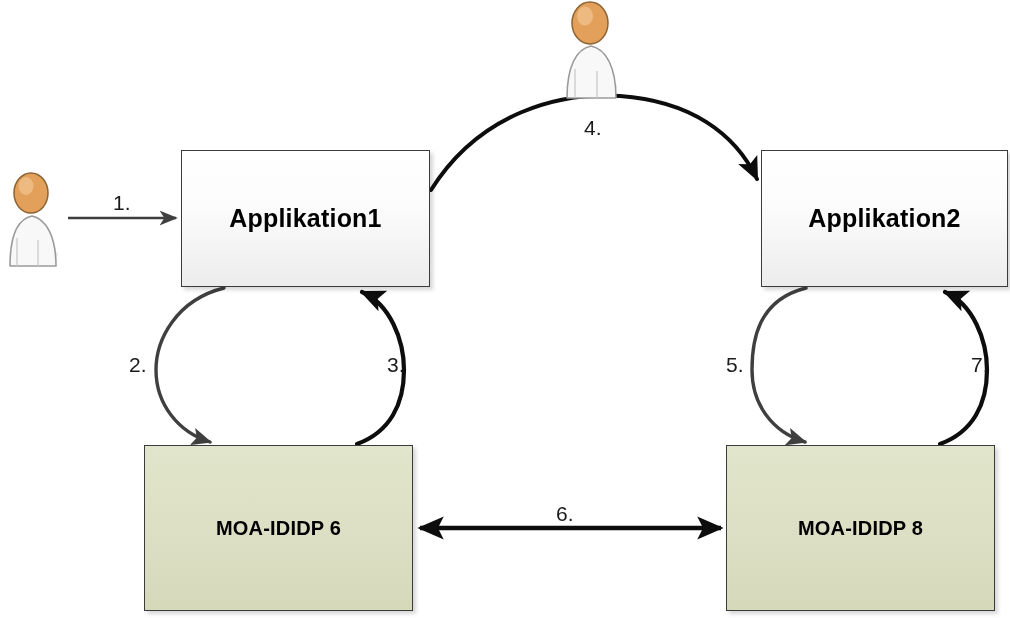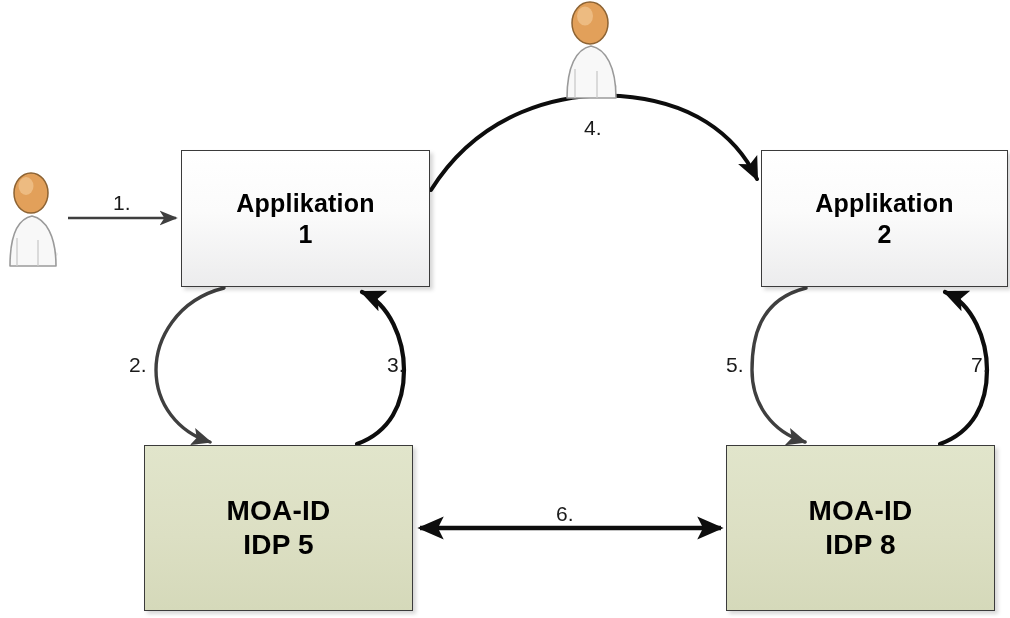--- a/index.html
+++ b/index.html
@@ -22,40 +22,40 @@
     left: 0;
     top: 0;
     width: 1010px;
     height: 618px;
   }
   .node-box {
     position: absolute;
     box-sizing: border-box;
     border: 1.4px solid #3b3b3b;
     display: flex;
-    flex-direction: column;
+    flex-direction: row;
     align-items: center;
     justify-content: center;
     font-weight: bold;
     color: #000000;
     letter-spacing: 0.2px;
     box-shadow: 3px 3px 4px rgba(0,0,0,0.16);
   }
   .node-box .line {
     display: block;
     line-height: 1.22;
     white-space: nowrap;
   }
   .app-box {
     background: linear-gradient(to bottom, #ffffff 0%, #fbfbfb 45%, #ececed 100%);
     font-size: 25px;
   }
   .idp-box {
     background: linear-gradient(to bottom, #e1e5cb 0%, #dcdfc3 55%, #d5d9ba 100%);
-    font-size: 28px;
+    font-size: 20px;
   }
   .step-label {
     position: absolute;
     font-family: "Liberation Sans", sans-serif;
     font-size: 21px;
     font-weight: normal;
     color: #1a1a1a;
     white-space: nowrap;
     line-height: 1;
   }
@@ -119,21 +119,21 @@
     <span class="line">1</span>
   </div>
 
   <div class="node-box app-box" style="left:761px; top:150px; width:247px; height:137px;">
     <span class="line">Applikation</span>
     <span class="line">2</span>
   </div>
 
   <div class="node-box idp-box" style="left:144px; top:445px; width:269px; height:166px;">
     <span class="line">MOA-ID</span>
-    <span class="line">IDP 5</span>
+    <span class="line">IDP 6</span>
   </div>
 
   <div class="node-box idp-box" style="left:726px; top:445px; width:269px; height:166px;">
     <span class="line">MOA-ID</span>
     <span class="line">IDP 8</span>
   </div>
 
   <span class="step-label" style="left:113px; top:192px;">1.</span>
   <span class="step-label" style="left:129px; top:354px;">2.</span>
   <span class="step-label" style="left:387px; top:354px;">3.</span>

